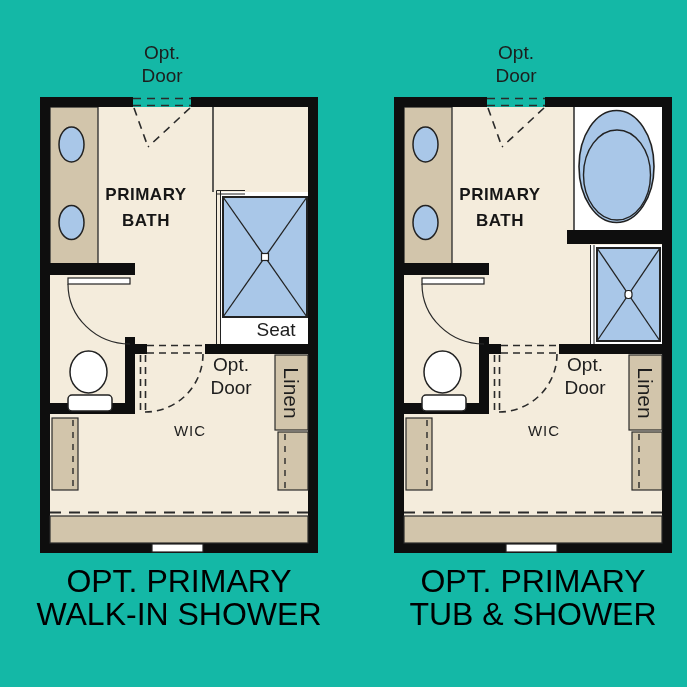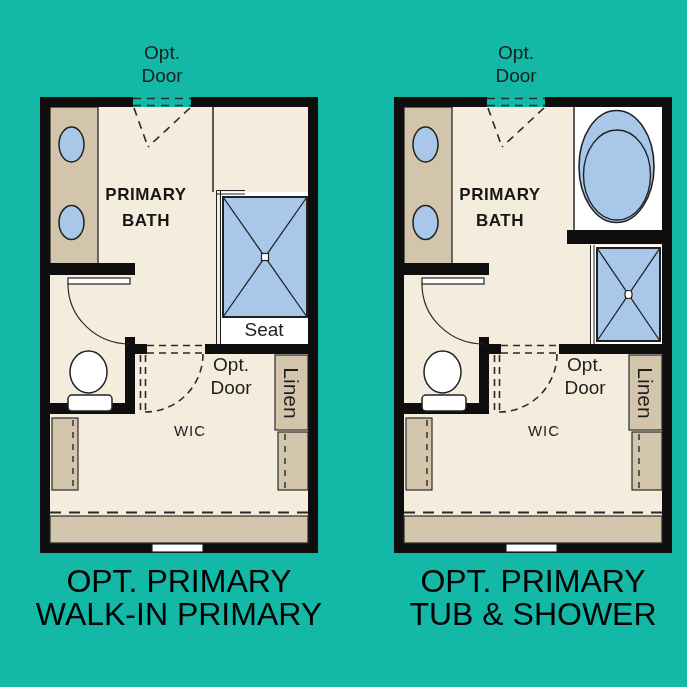--- a/index.html
+++ b/index.html
@@ -6,21 +6,21 @@
   #canvas{position:relative;width:687px;height:687px;background:#14b8a6;overflow:hidden;
           font-family:"Liberation Sans",sans-serif;}
   .plan{position:absolute;width:278px;height:456px;}
   #plan-left{left:40px;top:97px;}
   #plan-right{left:394px;top:97px;}
   .plan svg{position:absolute;left:0;top:0;overflow:visible;}
   .lbl{position:absolute;color:#1d1d1d;text-align:center;}
   .lbl-top-door{left:62px;top:-56px;width:120px;font-size:19px;line-height:23px;}
   .lbl-room{left:26px;top:85px;width:160px;font-size:17px;line-height:26px;font-weight:700;
             letter-spacing:.5px;color:#161616;}
-  .lbl-seat{left:180px;top:222px;width:88px;font-size:19px;}
+  .lbl-seat{left:180px;top:222px;width:88px;font-size:19px;padding-left:12px;}
   .lbl-wic-door{left:152px;top:256px;width:78px;font-size:19px;line-height:23px;}
   .lbl-wic{left:100px;top:325px;width:100px;font-size:15px;letter-spacing:1px;}
   .lbl-linen{left:211px;top:286px;width:80px;height:20px;line-height:20px;font-size:21px;
              transform:rotate(90deg);}
   .caption{left:-41px;top:468px;width:360px;font-size:32px;line-height:33px;font-weight:400;
            color:#000;letter-spacing:0;}
 </style>
 </head>
 <body>
 
@@ -100,21 +100,21 @@
     </div>
     <div class="lbl lbl-seat">Seat</div>
     <div class="lbl lbl-wic-door">
       <div>Opt.</div>
       <div>Door</div>
     </div>
     <div class="lbl lbl-wic">WIC</div>
     <div class="lbl lbl-linen">Linen</div>
     <div class="lbl caption">
       <div>OPT. PRIMARY</div>
-      <div>WALK-IN PRIMARY</div>
+      <div>WALK-IN SHOWER</div>
     </div>
   </div>
 
   <div class="plan" id="plan-right">
     <svg width="278" height="456" viewBox="0 0 278 456">
 
       <rect x="10" y="10" width="258" height="436" fill="#f4ecdc"></rect>
 
       <rect x="180" y="10" width="88" height="123" fill="#ffffff"></rect>
       <line x1="180" y1="10" x2="180" y2="133" stroke="#2a2a2a" stroke-width="1.5"></line>

